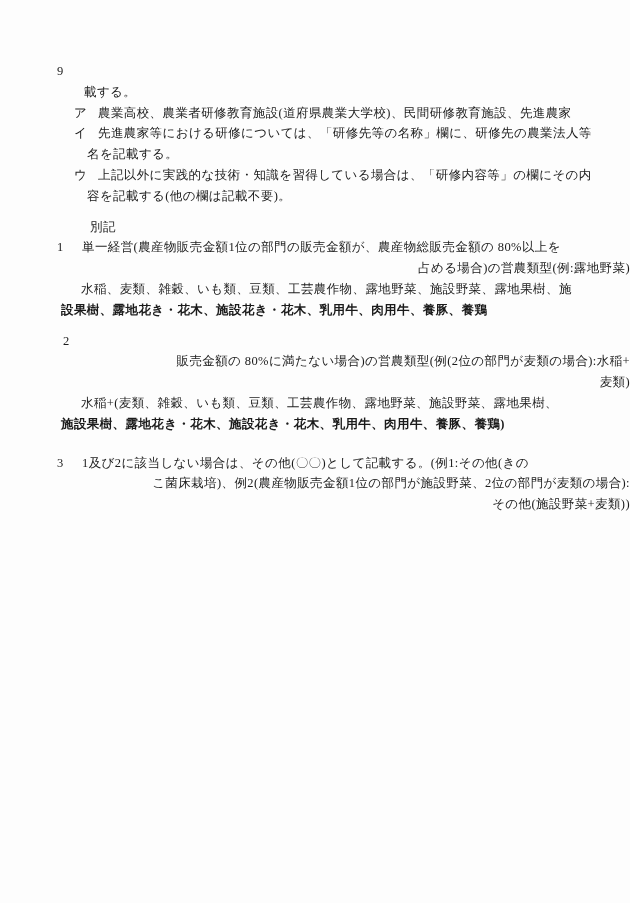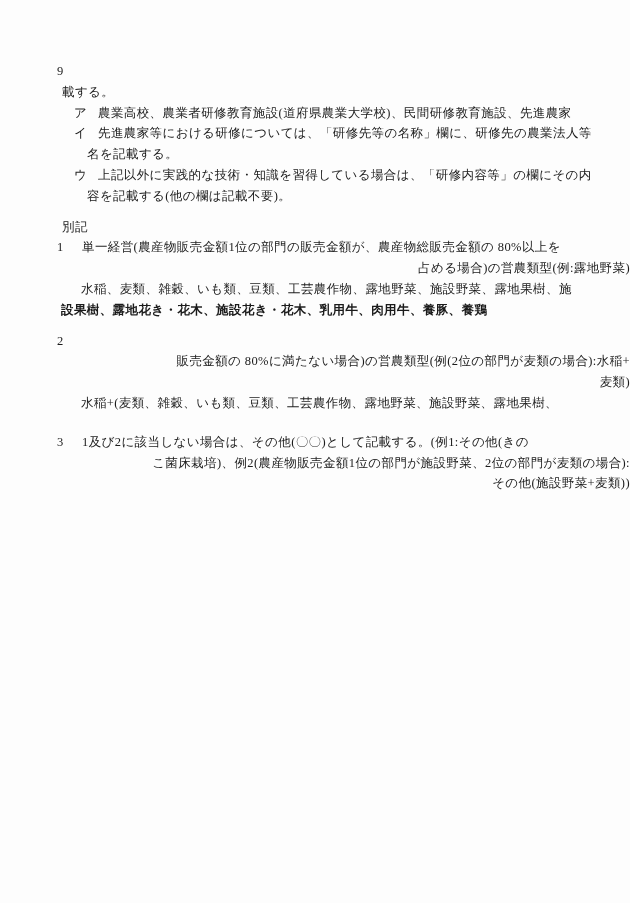--- a/index.html
+++ b/index.html
@@ -21,33 +21,33 @@
     overflow: hidden;
   }
   .ln {
     position: relative;
     height: 20.8px;
     line-height: 20.8px;
     white-space: nowrap;
   }
   
   .i74 { padding-left: 74px; }   
-  .i62 { padding-left: 62px; }   
+  .i62 { padding-left: 84px; }   
   .i98 { padding-left: 98px; }   
   .i87 { padding-left: 87px; }   
   .i82 { padding-left: 82px; }   
   .i72 { padding-left: 72px; text-align: right; }   
   .i81 { padding-left: 81px; }   
   .i61 { padding-left: 61px; font-weight: bold; }   
   
   .mk   { position: absolute; top: 0; }
   .mk-n { left: 57px; }          
   .mk-k { left: 74px; }          
   
-  .g10 { margin-top: 10px; }
+  .g10 { margin-top: 10px; margin-left: 6px; }
   .g18 { margin-top: 18px; }
 </style>
 </head>
 <body>
 
 <div class="page">
 
   <div class="ln i74">
     <span class="mk mk-n">9</span>
   </div>
@@ -99,20 +99,23 @@
   </div>
   <div class="ln i72">
     <span>販売金額の 80%に満たない場合)の営農類型(例(2位の部門が麦類の場合):水稲+</span>
   </div>
   <div class="ln i72">
     <span>麦類)</span>
   </div>
   <div class="ln i81">
     <span>水稲+(麦類、雑穀、いも類、豆類、工芸農作物、露地野菜、施設野菜、露地果樹、</span>
   </div>
+  <div class="ln i61">
+    <span>施設果樹、露地花き・花木、施設花き・花木、乳用牛、肉用牛、養豚、養鶏)</span>
+  </div>
 
   <div class="ln i82 g18">
     <span class="mk mk-n">3</span>
     <span>1及び2に該当しない場合は、その他(〇〇)として記載する。(例1:その他(きの</span>
   </div>
   <div class="ln i72">
     <span>こ菌床栽培)、例2(農産物販売金額1位の部門が施設野菜、2位の部門が麦類の場合):</span>
   </div>
   <div class="ln i72">
     <span>その他(施設野菜+麦類))</span>

